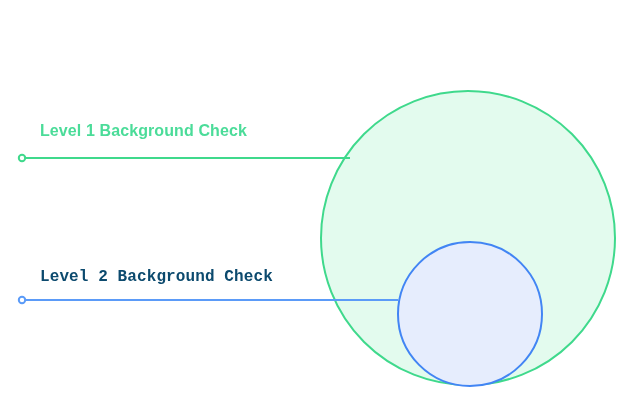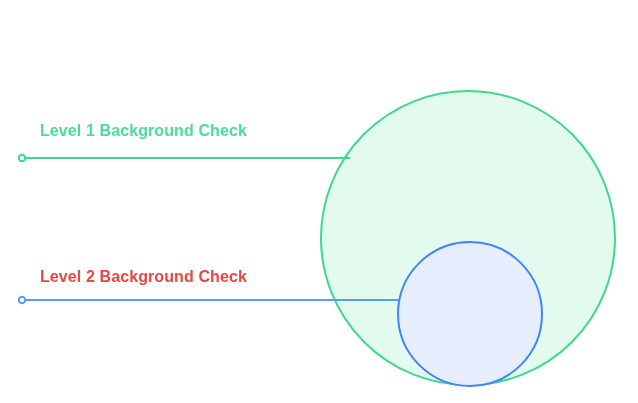--- a/index.html
+++ b/index.html
@@ -62,15 +62,15 @@
 
     <circle id="connector-marker-level-1" cx="22" cy="125" r="3.2" fill="#ffffff" stroke="#3FD98C" stroke-width="2"></circle>
 
     <line id="connector-line-level-2" x1="26" y1="267" x2="398" y2="267" stroke="#5B9BF8" stroke-width="2"></line>
 
     <circle id="connector-marker-level-2" cx="22" cy="267" r="3.2" fill="#ffffff" stroke="#5B9BF8" stroke-width="2"></circle>
   </svg>
 
   <div class="label" id="label-level-1" style="left: 40px; top: 90px; color: rgb(75, 220, 153);">Level 1 Background Check</div>
 
-  <div class="label" id="label-level-2" style="left: 40px; top: 236px; color: #ef4444;">Level 2 Background Check</div>
+  <div class="label" id="label-level-2" style="left: 40px; top: 236px; color: #0c4a6e; font-family: Liberation Mono, monospace;">Level 2 Background Check</div>
 
 </div>
 
 </body></html>

